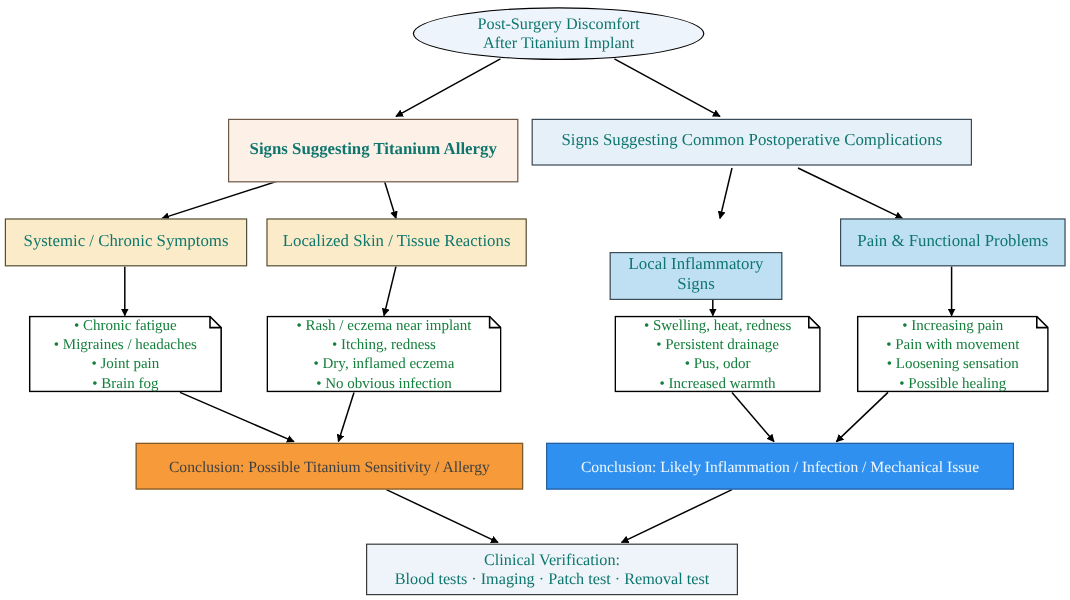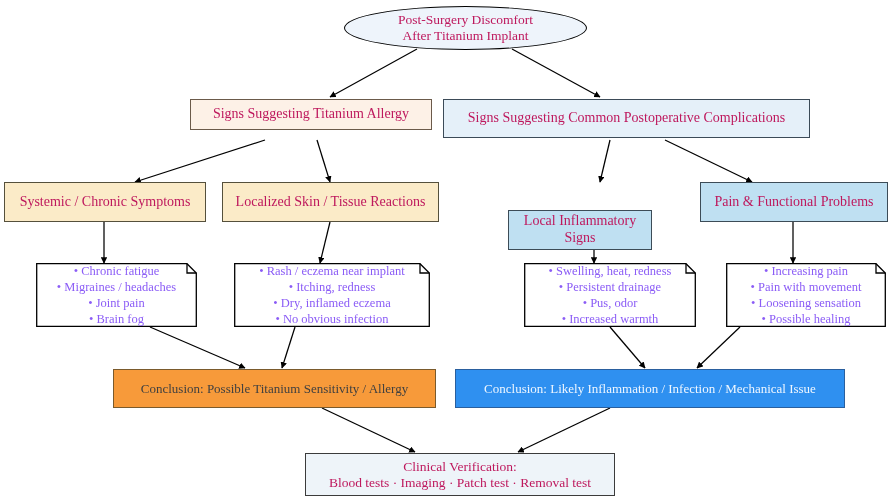--- a/index.html
+++ b/index.html
@@ -24,21 +24,21 @@
     pointer-events: none;
   }
   .node {
     position: absolute;
     box-sizing: border-box;
     display: flex;
     align-items: center;
     justify-content: center;
     text-align: center;
     line-height: 1.18;
-    color: #be185d;
+    color: #0f766e;
   }
   .node-inner {
     width: 100%;
     padding: 0 6px;
     box-sizing: border-box;
   }
   
   .ellipse {
     border: 1.2px solid #000000;
     border-radius: 50%;
@@ -60,22 +60,21 @@
     border: 1.4px solid #6b6b6b;
     font-size: 13px;
   }
   .fill-orange { background: #f79a3a; color: #404040; border-color: #7a5a2c; }
   .fill-blue   { background: #2f90f0; color: #eef6ff; border-color: #2a5f9e; }
   
   .note {
     position: absolute;
     box-sizing: border-box;
     font-size: 12.5px;
-    color: #8b5cf6;
-    margin-left: 12px;
+    color: #15803d;
   }
   .note-shape {
     position: absolute;
     left: 0; top: 0;
     width: 100%; height: 100%;
   }
   .note-text {
     position: absolute;
     left: 0; top: 0;
     width: 100%; height: 100%;
@@ -131,21 +130,21 @@
     </g>
   </svg>
 
   <div class="node ellipse" style="left:344px; top:6px; width:243px; height:44px;">
     <div class="node-inner">
       <div>Post-Surgery Discomfort</div>
       <div>After Titanium Implant</div>
     </div>
   </div>
 
-  <div class="node box fill-cream" style="left:190px; top:99px; width:242px; height:31px;">
+  <div class="node box fill-cream" style="left:190px; top:99px; width:242px; height:53px;font-weight:bold;">
     <div class="node-inner">Signs Suggesting Titanium Allergy</div>
   </div>
 
   <div class="node box fill-paleblue" style="left:443px; top:99px; width:367px; height:39px;">
     <div class="node-inner">Signs Suggesting Common Postoperative Complications</div>
   </div>
 
   <div class="node box fill-wheat" style="left:4px; top:182px; width:202px; height:40px;">
     <div class="node-inner">Systemic / Chronic Symptoms</div>
   </div>

